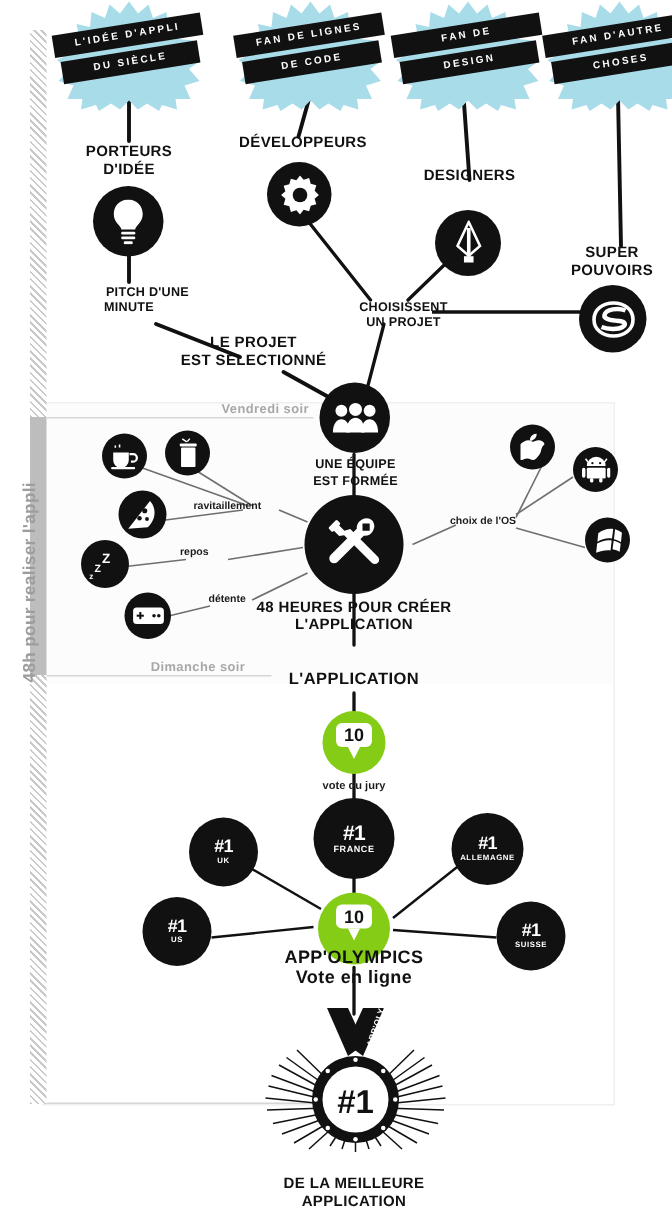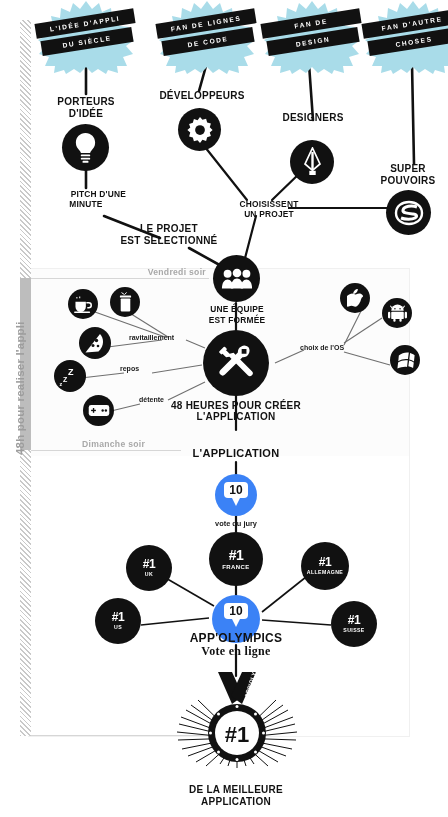--- a/index.html
+++ b/index.html
@@ -68,21 +68,21 @@
     display:flex;flex-direction:column;align-items:center;justify-content:center;
     line-height:1;
   }
   .badge .n{font-size:14px;font-weight:bold;letter-spacing:-.5px;}
   .badge .c{font-size:6px;font-weight:bold;letter-spacing:.4px;margin-top:2px;}
   .badge.small .n{font-size:12px;}
   .badge.small .c{font-size:5.2px;}
 
   
   .bub{
-    position:absolute;border-radius:50%;background:#3b82f6;
+    position:absolute;border-radius:50%;background:#84cc16;
     display:flex;align-items:flex-start;justify-content:center;
   }
   .bub .inner{
     position:relative;background:#ffffff;color:#111111;border-radius:4px;
     font-size:12px;font-weight:bold;
     padding:1px 5px 1px 5px;margin-top:8px;
   }
   .bub .inner:after{
     content:"";position:absolute;left:50%;top:100%;transform:translateX(-50%);
     border-left:4px solid transparent;border-right:4px solid transparent;
@@ -240,21 +240,21 @@
         <circle cx="27" cy="5.5" r="4.2"></circle>
       <path d="M1 21 C1 14.5 4 11.6 7 11.6 C10 11.6 13 14.5 13 21 Z"></path>
       <path d="M10.5 21 C10.5 13.8 13.6 10.5 17 10.5 C20.4 10.5 23.5 13.8 23.5 21 Z"></path>
       <path d="M21 21 C21 14.5 24 11.6 27 11.6 C30 11.6 33 14.5 33 21 Z"></path>
     </svg>
   </div>
   <div class="lbl med" style="left:196px;top:305px;width:82px;">UNE ÉQUIPE</div>
   <div class="lbl med" style="left:196px;top:316px;width:82px;">EST FORMÉE</div>
 
   <div class="lbl gray" style="left:110px;top:268px;width:96px;text-align:right;">Vendredi soir</div>
-  <div class="lbl gray" style="left:82px;top:440px;width:100px;text-align:left;">Dimanche soir</div>
+  <div class="lbl gray" style="left:82px;top:440px;width:100px;text-align:center;">Dimanche soir</div>
 
   <div class="circ" style="left:68px;top:289px;width:30px;height:30px;">
     <svg width="19" height="17" viewBox="0 0 20 18" fill="#ffffff">
       <path d="M3 1 L3 2.6 M6 0.4 L6 2.4" stroke="#ffffff" stroke-width="1.1"></path>
       <path d="M1.5 6 h11 v5.5 a5.5 5.5 0 0 1 -11 0 Z"></path>
       <path d="M13 7.2 h2.6 a2.6 2.6 0 0 1 0 5.2 h-1.6" fill="none" stroke="#ffffff" stroke-width="1.6"></path>
       <rect x="0" y="16.3" width="17" height="1.7" rx="0.8"></rect>
     </svg>
   </div>
   <div class="circ" style="left:110px;top:287px;width:30px;height:30px;">
@@ -362,21 +362,21 @@
   </div>
   <div class="badge small" style="left:331px;top:601px;width:46px;height:46px;">
     <span class="n">#1</span>
     <span class="c">SUISSE</span>
   </div>
 
   <div class="bub" style="left:212px;top:595px;width:48px;height:48px;">
     <div class="inner">10</div>
   </div>
   <div class="lbl title" style="left:161px;top:632px;width:150px;font-size:12px;">APP'OLYMPICS</div>
-  <div class="lbl title" style="left:161px;top:645px;width:150px;font-size:12px;font-family:Liberation Serif, serif;">Vote en ligne</div>
+  <div class="lbl title" style="left:161px;top:645px;width:150px;font-size:12px;">Vote en ligne</div>
 
   <div class="medal" style="left:176px;top:672px;width:122px;height:96px;">
     <svg width="122" height="96" viewBox="0 0 122 96">
       <g stroke="#111111" stroke-width="1">
         <g>
           <line x1="61" y1="66" x2="61" y2="96"></line>
             <line x1="61" y1="66" x2="30" y2="94"></line>
           <line x1="61" y1="66" x2="92" y2="94"></line>
             <line x1="61" y1="66" x2="12" y2="84"></line>
           <line x1="61" y1="66" x2="110" y2="84"></line>

